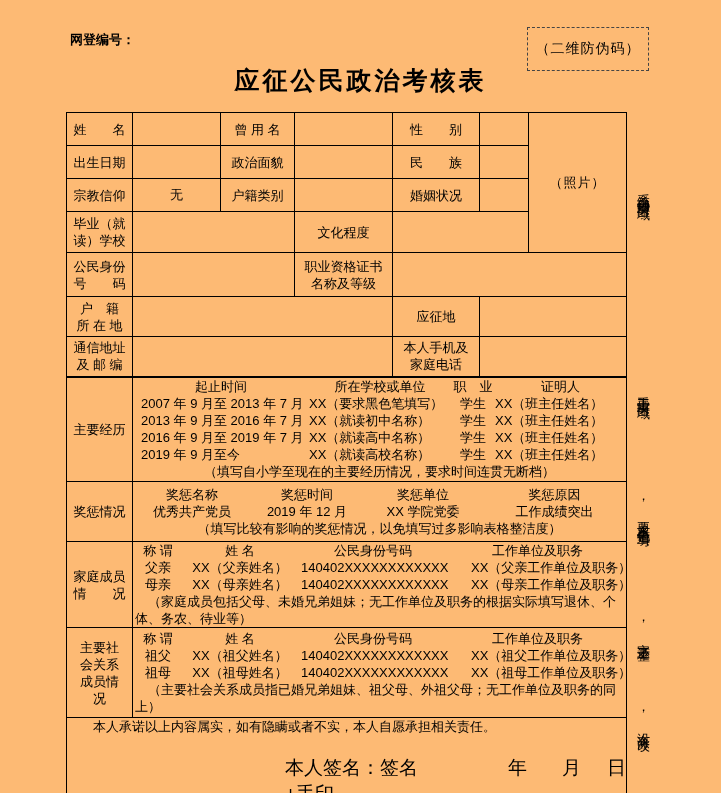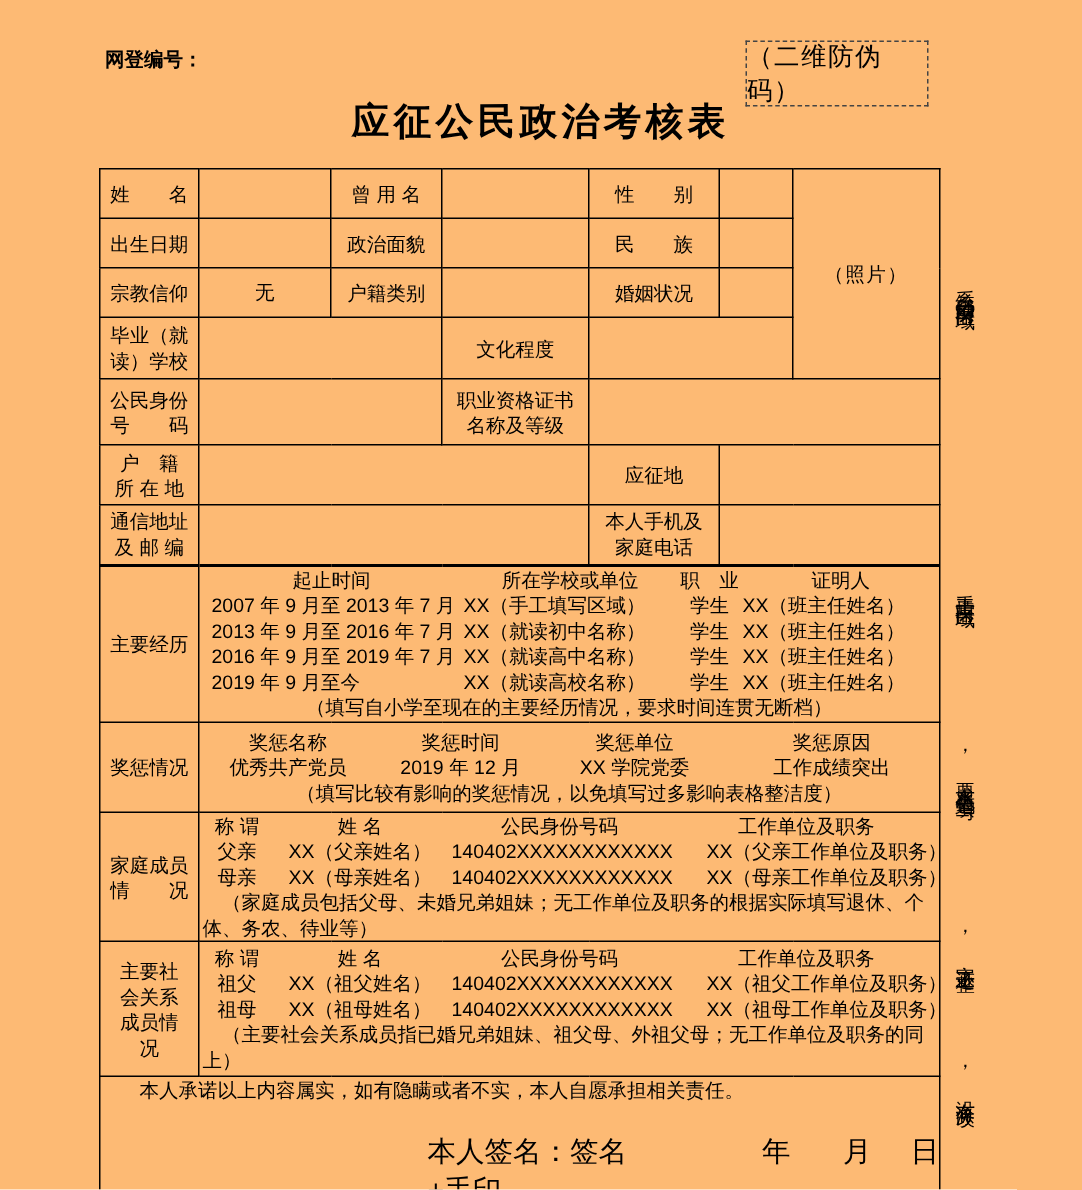--- a/index.html
+++ b/index.html
@@ -1,22 +1,22 @@
 <!DOCTYPE html>
 <html><head>
 <meta charset="utf-8">
 <style>
   html,body{margin:0;padding:0;background:#fff;}
   .page{position:relative;width:721px;height:793px;background:#fdba74;
         font-family:"Liberation Sans","DejaVu Sans",sans-serif;color:#000;overflow:hidden;}
 
   .webreg{position:absolute;left:70px;top:31px;font-size:13px;font-weight:bold;}
-  .qrbox{position:absolute;left:497px;top:27px;width:120px;height:42px;
+  .qrbox{position:absolute;left:527px;top:27px;width:120px;height:42px;
          border:1px dashed #444;display:flex;align-items:center;justify-content:center;
-         font-size:17px;letter-spacing:1px;}
+         font-size:14px;letter-spacing:1px;}
   .title{position:absolute;left:0;top:64px;width:100%;text-align:center;margin:0;
          font-family:"Liberation Serif","DejaVu Serif",serif;
          font-size:25px;font-weight:bold;letter-spacing:3px;}
 
   table.form{position:absolute;left:66px;top:112px;border-collapse:collapse;
              table-layout:fixed;border:1px solid #ef4444;}
   table.form td{border:1px solid #000;font-size:13px;padding:0;vertical-align:middle;}
   td.lab{text-align:center;white-space:pre-line;line-height:17px;}
   td.val{text-align:center;}
   tr.manual-start td{border-top:2px solid #000;}
@@ -139,21 +139,21 @@
       <td class="lab">主要经历</td>
       <td class="sec" colspan="6">
         <div class="grid g-exp hdr">
           <span>起止时间</span>
           <span>所在学校或单位</span>
           <span>职　业</span>
           <span>证明人</span>
         </div>
         <div class="grid g-exp row">
           <span>2007 年 9 月至 2013 年 7 月</span>
-          <span>XX（手工填写区域）</span>
+          <span>XX（要求黑色笔填写）</span>
           <span>学生</span>
           <span>XX（班主任姓名）</span>
         </div>
         <div class="grid g-exp row">
           <span>2013 年 9 月至 2016 年 7 月</span>
           <span>XX（就读初中名称）</span>
           <span>学生</span>
           <span>XX（班主任姓名）</span>
         </div>
         <div class="grid g-exp row">

